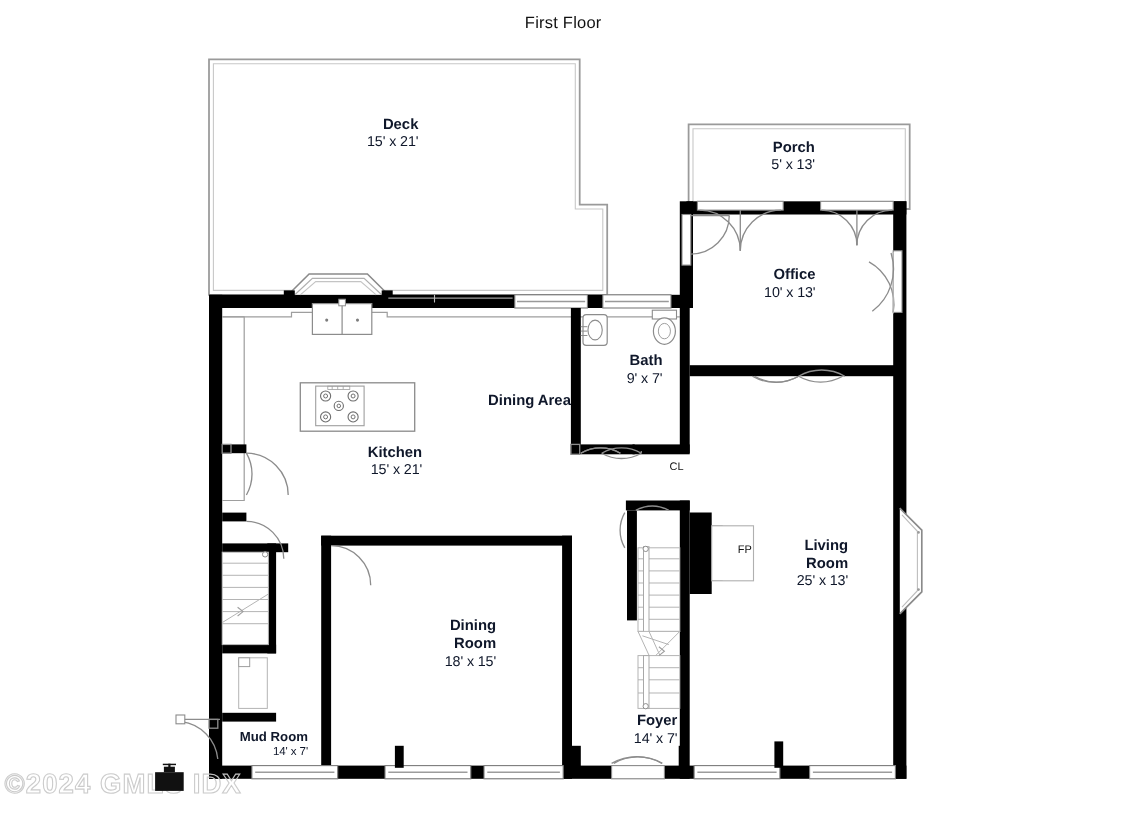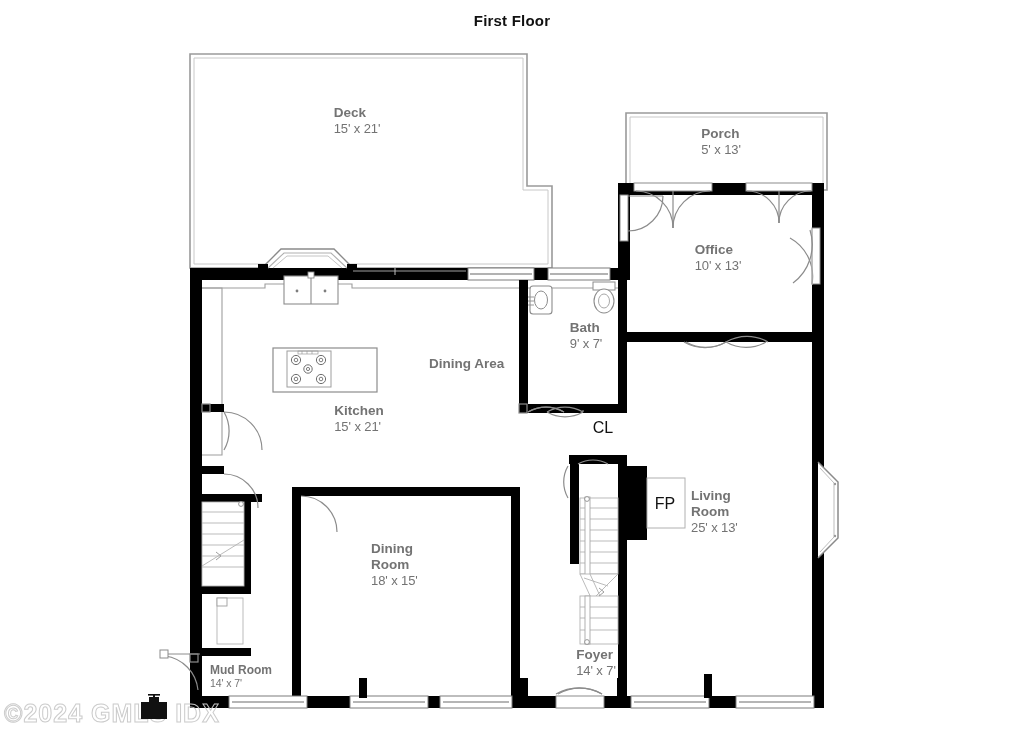--- a/index.html
+++ b/index.html
@@ -14,55 +14,56 @@
     overflow: hidden;
     font-family: "Liberation Sans", sans-serif;
   }
   #plan-title {
     position: absolute;
     top: 12px;
     left: 0;
     width: 1024px;
     text-align: center;
     font-size: 15px;
-    font-weight: bold;
+    font-weight: normal;
     color: #111111;
     letter-spacing: 0.2px;
   }
   #floorplan-canvas {
     position: absolute;
     top: 0;
     left: 0;
   }
   .room-label {
     position: absolute;
-    text-align: left;
-    color: #737373;
+    text-align: right;
+    color: #0f172a;
     line-height: 1.18;
     white-space: nowrap;
     transform: translateX(-50%);
   }
   .room-label .rl-name {
     display: block;
     font-weight: bold;
     font-size: 13.5px;
   }
   .room-label .rl-dim {
     display: block;
     font-size: 13px;
     font-weight: normal;
     letter-spacing: -0.1px;
   }
   .room-label.two-line .rl-name { font-size: 13.5px; }
   .tag-label {
     position: absolute;
-    font-size: 16px;
+    font-size: 10px;
     color: #111111;
     transform: translateX(-50%);
     white-space: nowrap;
+    margin-left: 12px;
   }
   #watermark {
     position: absolute;
     left: 4px;
     bottom: 16px;
     font-size: 25px;
     font-weight: bold;
     letter-spacing: 1px;
     color: transparent;
     -webkit-text-stroke: 1px #c9c9c9;
@@ -444,21 +445,21 @@
 <div class="room-label" style="left:359px; top:403px;">
   <span class="rl-name">Kitchen</span>
   <span class="rl-dim">15' x 21'</span>
 </div>
 
 <div class="room-label two-line" style="left:731px; top:488px; width:80px;">
   <span class="rl-name" style="white-space:normal;">Living Room</span>
   <span class="rl-dim">25' x 13'</span>
 </div>
 
-<div class="room-label two-line" style="left:411px; top:541px; width:80px;">
+<div class="room-label two-line" style="left:411px; top:561px; width:80px;">
   <span class="rl-name" style="white-space:normal;">Dining Room</span>
   <span class="rl-dim">18' x 15'</span>
 </div>
 
 <div class="room-label" style="left:580px; top:647px;margin-left:16px;">
   <span class="rl-name">Foyer</span>
   <span class="rl-dim">14' x 7'</span>
 </div>
 
 <div class="room-label two-line" style="left:245px; top:663px; width:70px;">

